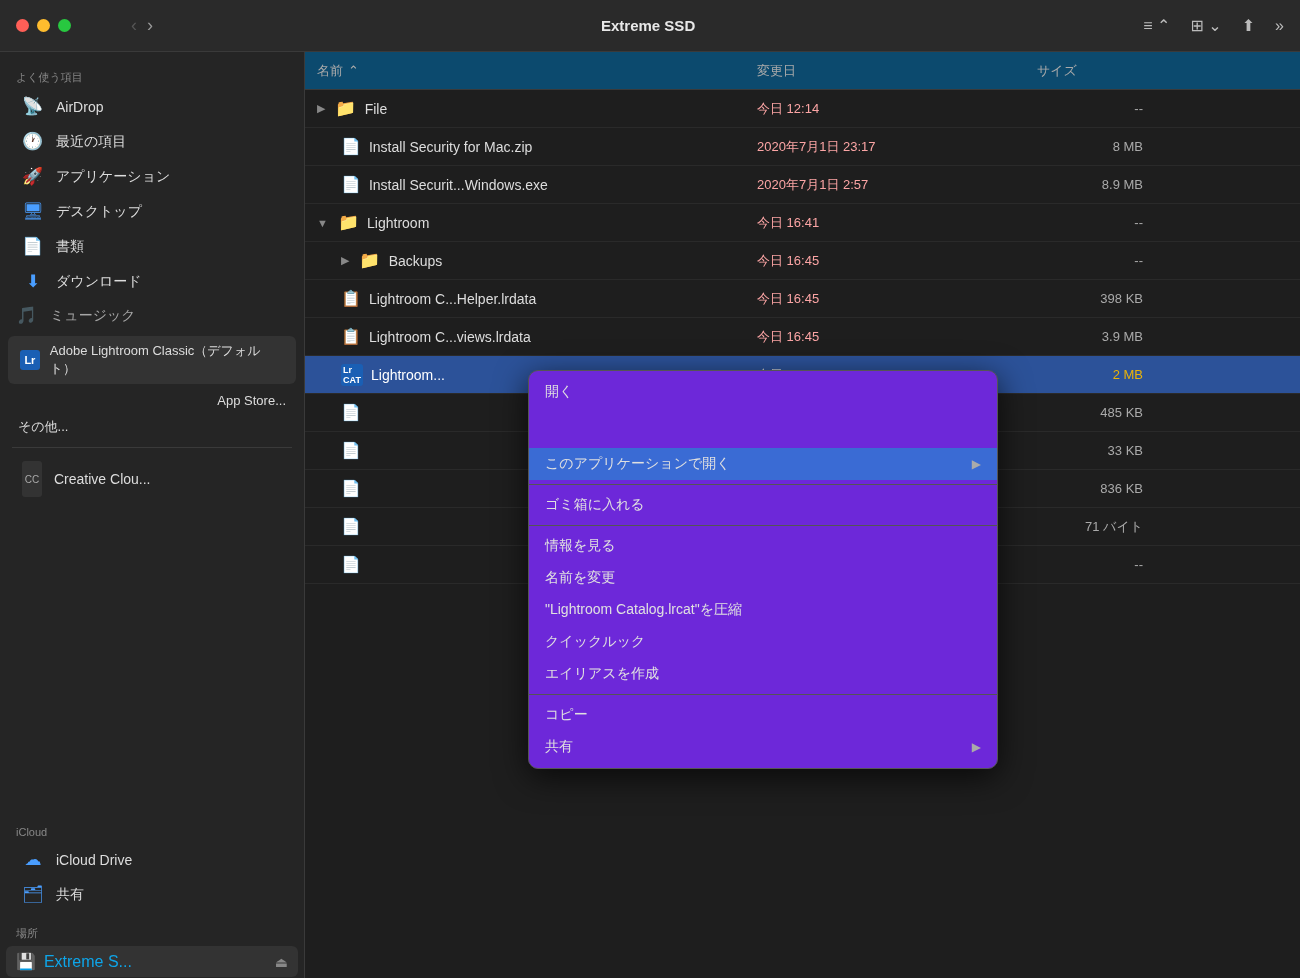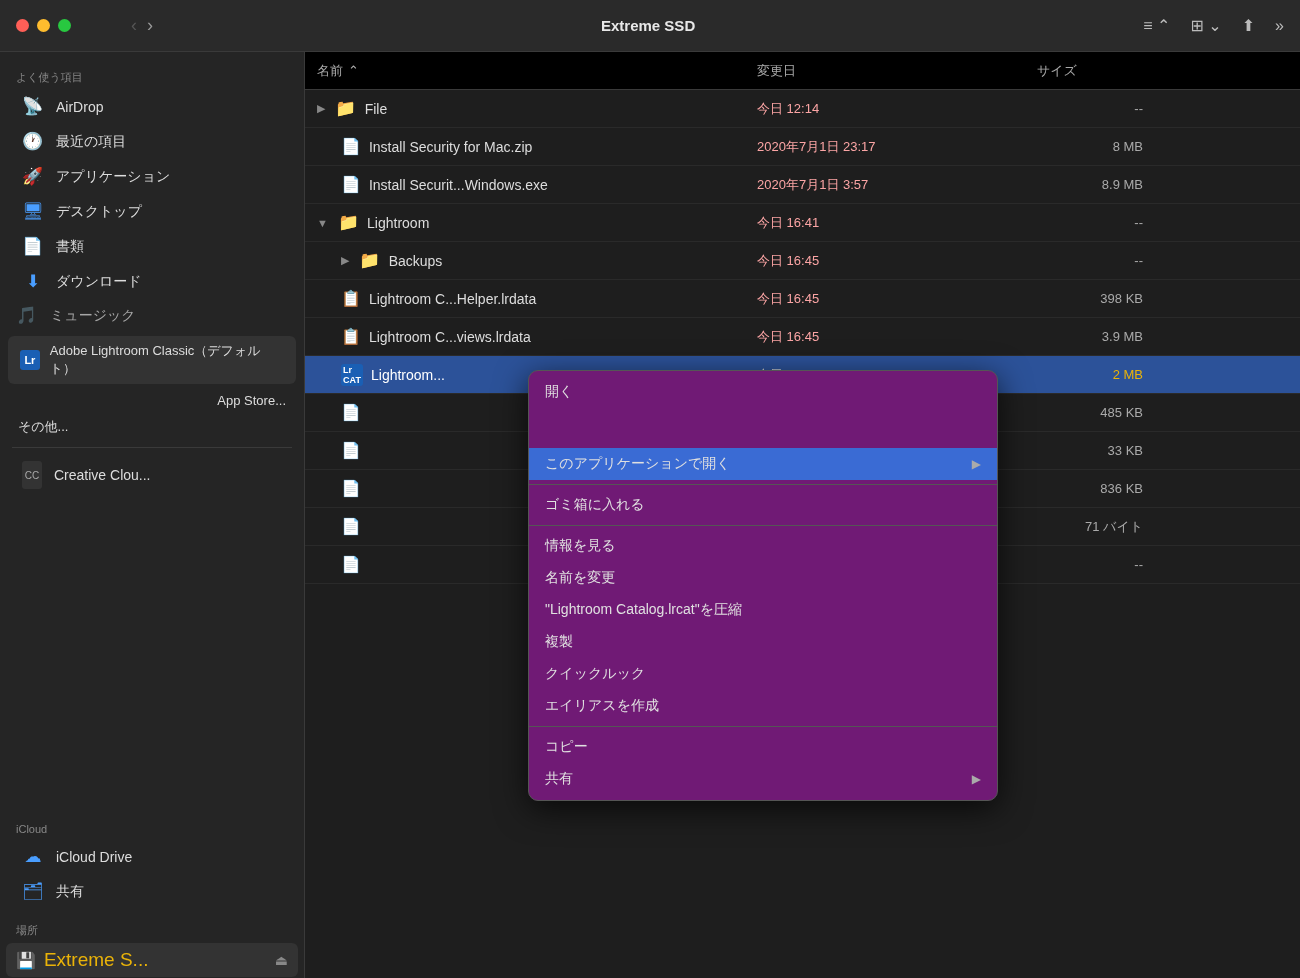--- a/index.html
+++ b/index.html
@@ -111,21 +111,21 @@
       font-size: 14px;
       color: #ddd;
     }
 
     
     .context-menu {
       position: absolute;
       left: 528px;
       top: 370px;
       width: 470px;
-      background: #701a75;
+      background: #6d28d9;
       border: 1px solid #555;
       border-radius: 10px;
       box-shadow: 0 8px 32px rgba(0,0,0,0.7);
       z-index: 100;
       padding: 5px 0;
     }
     .context-menu-item {
       display: flex;
       align-items: center;
       justify-content: space-between;
@@ -147,21 +147,21 @@
       flex: 1;
       background: #1e1e1e;
       display: flex;
       flex-direction: column;
     }
     .file-header {
       display: flex;
       align-items: center;
       height: 38px;
       border-bottom: 1px solid #3a3a3a;
-      background: #000000;
+      background: #0c4a6e;
       font-size: 13px;
       color: #aaa;
       flex-shrink: 0;
     }
     .file-header-col {
       padding: 0 12px;
       display: flex;
       align-items: center;
       gap: 5px;
     }
@@ -307,41 +307,41 @@
       <div style="width:20px;height:20px;background:#1a5fb4;border-radius:3px;display:flex;align-items:center;justify-content:center;font-size:11px;color:#fff;font-weight:700;">Lr</div>
       <span style="font-size:13px;color:#ddd;">Adobe Lightroom Classic（デフォルト）</span>
     </div>
 
     <div style="padding: 5px 18px; font-size:13px; color:#ddd; cursor:pointer;text-align:right;">App Store...</div>
     <div style="padding: 5px 18px; font-size:13px; color:#ddd; cursor:pointer;">その他...</div>
 
     <div style="margin: 6px 12px; height:1px; background:#3a3a3a;"></div>
 
     <div class="sidebar-item">
-      <span style="width:20px;height:28px;background:#333;border-radius:3px;display:flex;align-items:center;justify-content:center;font-size:10px;color:#aaa;">CC</span>
+      <span style="width:20px;height:36px;background:#333;border-radius:3px;display:flex;align-items:center;justify-content:center;font-size:10px;color:#aaa;">CC</span>
       <span class="sidebar-label">Creative Clou...</span>
     </div>
 
     <div style="flex:1;"></div>
 
     <div class="sidebar-section-label">iCloud</div>
     <div class="sidebar-item">
       <span class="sidebar-icon blue">☁</span>
       <span class="sidebar-label">iCloud Drive</span>
     </div>
     <div class="sidebar-item">
       <span class="sidebar-icon blue">🗂</span>
       <span class="sidebar-label">共有</span>
     </div>
 
     <div class="sidebar-location-label">場所</div>
     <div class="sidebar-drive">
       <div class="sidebar-drive-left">
         <span style="font-size:16px;">💾</span>
-        <span style="font-size:19px;color:#eab308;">Extreme S...</span>
+        <span style="font-size:16px;color:#0ea5e9;">Extreme S...</span>
       </div>
       <span class="eject-btn">⏏</span>
     </div>
   </div>
 
   <div class="file-area">
 
     <div class="file-header">
       <div class="file-header-col name">
         <span>名前</span>
@@ -374,21 +374,21 @@
         </div>
         <div class="file-col-date">2020年7月1日 23:17</div>
         <div class="file-col-size">8 MB</div>
       </div>
 
       <div class="file-row">
         <div class="file-col-name" style="padding-left:36px;">
           <span class="file-icon">📄</span>
           <span>Install Securit...Windows.exe</span>
         </div>
-        <div class="file-col-date">2020年7月1日 3:57</div>
+        <div class="file-col-date">2020年7月1日 2:57</div>
         <div class="file-col-size">8.9 MB</div>
       </div>
 
       <div class="file-row">
         <div class="file-col-name">
           <span class="expand-arrow">▼</span>
           <span class="folder-icon">📁</span>
           <span>Lightroom</span>
         </div>
         <div class="file-col-date">今日 16:41</div>
@@ -490,23 +490,20 @@
   <div class="context-menu-item">
     <span>情報を見る</span>
   </div>
   <div class="context-menu-item">
     <span>名前を変更</span>
   </div>
   <div class="context-menu-item">
     <span>"Lightroom Catalog.lrcat"を圧縮</span>
   </div>
   <div class="context-menu-item">
-    <span>複製</span>
-  </div>
-  <div class="context-menu-item">
     <span>クイックルック</span>
   </div>
   <div class="context-menu-item">
     <span>エイリアスを作成</span>
   </div>
   <div class="context-menu-divider"></div>
   <div class="context-menu-item">
     <span>コピー</span>
   </div>
   <div class="context-menu-item">

